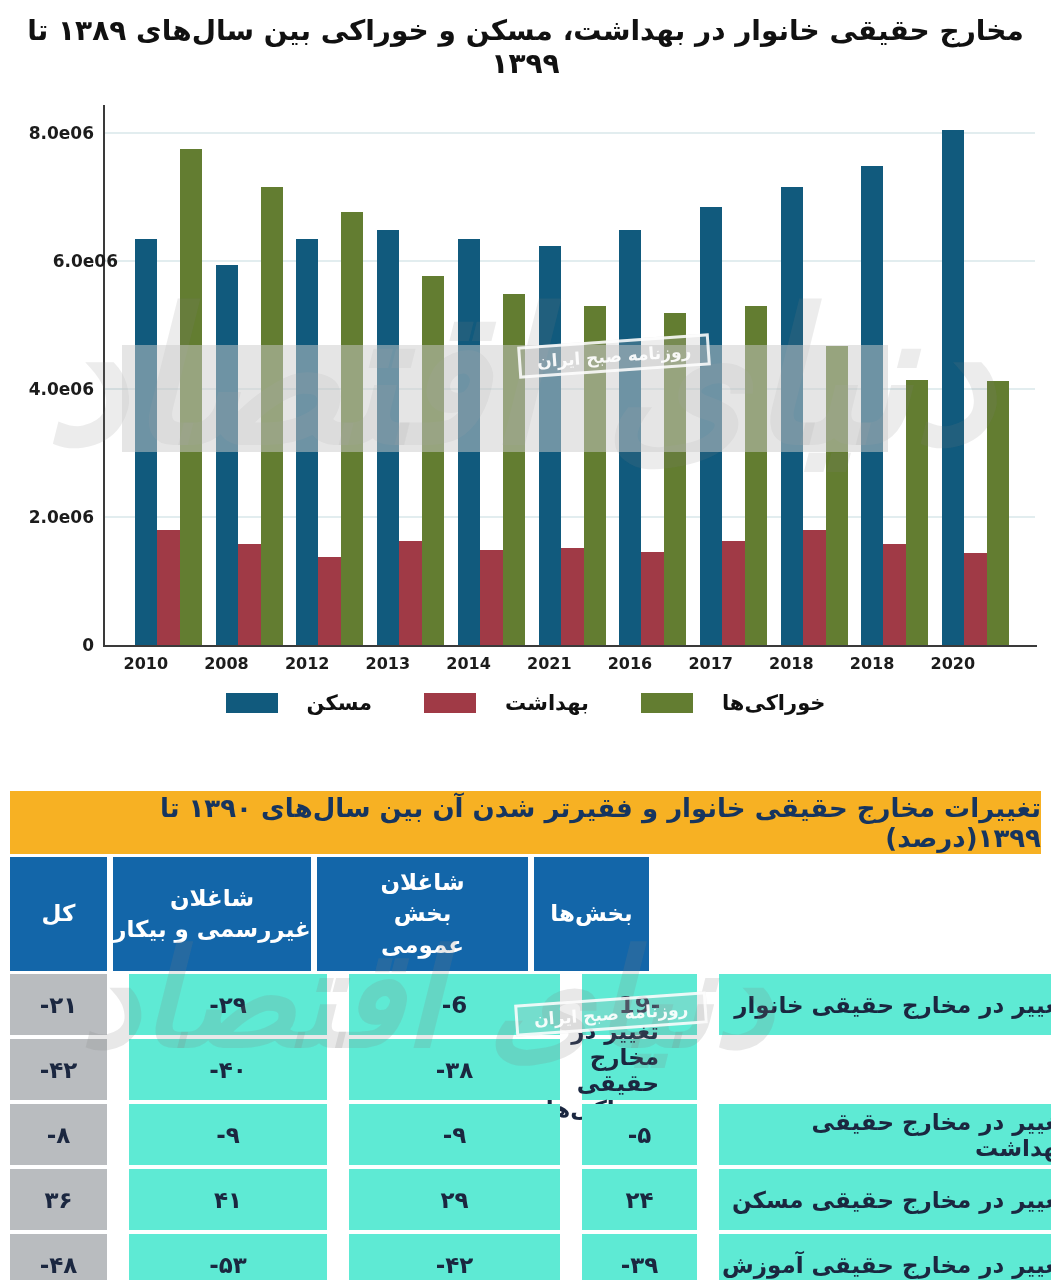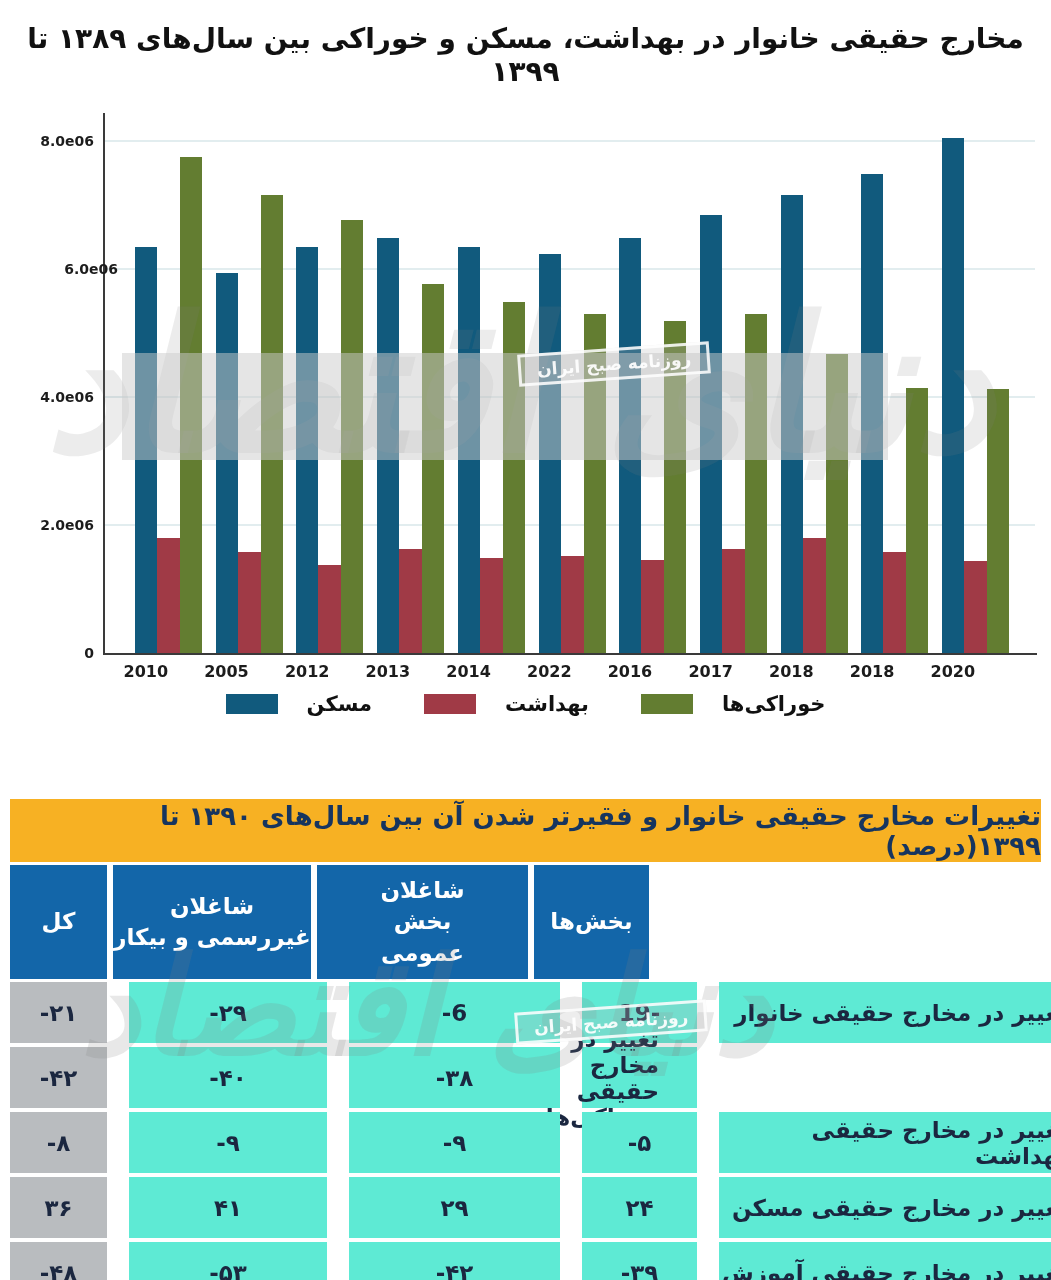--- a/index.html
+++ b/index.html
@@ -1,43 +1,43 @@
 <!DOCTYPE html>
 <html lang="fa"><head>
 <meta charset="utf-8">
 <style>
   html,body{margin:0;padding:0;background:#fff;}
   .page{position:relative;width:1051px;height:1280px;background:#fff;overflow:hidden;
         font-family:"DejaVu Sans",sans-serif;}
-  .chart-title{margin:22px 8px 0;text-align:center;font-size:28px;font-weight:bold;
+  .chart-title{margin:14px 8px 0;text-align:center;font-size:28px;font-weight:bold;
                color:#111;direction:rtl;}
   
   .chart{position:relative;height:706px;overflow:hidden;}
   .axis-y{position:absolute;left:103px;top:25px;width:2px;height:542px;background:#3a3a3a;z-index:3;}
   .axis-x{position:absolute;left:103px;top:565px;width:934px;height:2px;background:#3a3a3a;z-index:3;}
   .gridline{position:absolute;left:105px;width:930px;height:2px;background:#e2edef;z-index:1;}
-  .ytick{position:absolute;left:0;width:94px;text-align:right;font-weight:bold;font-size:14px;
+  .ytick{position:absolute;left:0;width:94px;text-align:right;font-weight:bold;font-size:17px;
          color:#1c1c1c;transform:translateY(-50%);z-index:3;}
   .xtick{position:absolute;top:574px;width:90px;font-weight:bold;font-size:16px;
          color:#1c1c1c;transform:translateX(-50%);z-index:3;}
   .bar{position:absolute;z-index:2;}
   .wm-band{position:absolute;left:122px;top:265px;width:766px;height:107px;
            background:rgba(203,203,203,0.5);z-index:5;}
   .wm-logo{position:absolute;font-weight:bold;font-style:italic;color:rgba(125,125,125,0.15);
            z-index:4;direction:rtl;white-space:nowrap;pointer-events:none;}
   .wm-logo-chart{top:190px;left:45px;font-size:185px;}
   .wm-logo-table{top:130px;left:70px;font-size:135px;color:rgba(125,125,125,0.18);}
   .stamp{position:absolute;z-index:6;direction:rtl;font-weight:bold;font-size:17px;
          color:rgba(255,255,255,0.92);border:3px solid rgba(255,255,255,0.85);
          background:rgba(185,185,185,0.25);padding:3px 16px;transform:rotate(-4deg);}
   .stamp-chart{left:518px;top:260px;}
   .stamp-table{left:505px;top:207px;}
   .legend{position:absolute;left:0;top:604px;width:100%;display:flex;justify-content:center;
           gap:52px;align-items:center;z-index:3;}
-  .legend-item{display:flex;align-items:center;gap:29px;direction:ltr;}
+  .legend-item{display:flex;align-items:center;gap:29px;direction:ltr;margin-top:7px;}
   .legend-swatch{width:52px;height:20px;}
   .legend-label{font-size:21px;font-weight:bold;color:#111;direction:rtl;}
   
   .table-wrap{position:relative;margin:5px 10px 0;width:1031px;}
   .table-title{height:63px;background:#f7b123;color:#16355f;font-size:26px;font-weight:bold;
                display:flex;align-items:center;justify-content:center;direction:rtl;margin-bottom:3px;}
   .thead{display:grid;grid-template-columns:97px 198px 211px 115px 386px;column-gap:6px;
          margin-bottom:3px;direction:ltr;}
   .th{height:114px;background:#1366a9;color:#fff;font-weight:bold;font-size:23px;display:flex;
       align-items:center;justify-content:center;text-align:center;white-space:pre-line;
@@ -112,25 +112,25 @@
       <div class="bar" style="left: 341.4px; width: 22px; top: 131.72px; height: 433.28px; background: rgb(99, 125, 49);"></div>
       <div class="bar" style="left: 422.1px; width: 22px; top: 196.36px; height: 368.64px; background: rgb(99, 125, 49);"></div>
       <div class="bar" style="left: 502.8px; width: 22px; top: 214.28px; height: 350.72px; background: rgb(99, 125, 49);"></div>
       <div class="bar" style="left: 583.5px; width: 22px; top: 225.8px; height: 339.2px; background: rgb(99, 125, 49);"></div>
       <div class="bar" style="left: 664.2px; width: 22px; top: 232.84px; height: 332.16px; background: rgb(99, 125, 49);"></div>
       <div class="bar" style="left: 744.9px; width: 22px; top: 226.44px; height: 338.56px; background: rgb(99, 125, 49);"></div>
       <div class="bar" style="left: 825.6px; width: 22px; top: 266.12px; height: 298.88px; background: rgb(99, 125, 49);"></div>
       <div class="bar" style="left: 906.3px; width: 22px; top: 300.04px; height: 264.96px; background: rgb(99, 125, 49);"></div>
       <div class="bar" style="left: 987px; width: 22px; top: 301.32px; height: 263.68px; background: rgb(99, 125, 49);"></div>
       <div class="xtick" style="left: 168.5px;">2010</div>
-      <div class="xtick" style="left: 249.2px;">2005</div>
+      <div class="xtick" style="left: 249.2px;">2008</div>
       <div class="xtick" style="left: 329.9px;">2012</div>
       <div class="xtick" style="left: 410.6px;">2013</div>
       <div class="xtick" style="left: 491.3px;">2014</div>
-      <div class="xtick" style="left: 572px;">2022</div>
+      <div class="xtick" style="left: 572px;">2021</div>
       <div class="xtick" style="left: 652.7px;">2016</div>
       <div class="xtick" style="left: 733.4px;">2017</div>
       <div class="xtick" style="left: 814.1px;">2018</div>
       <div class="xtick" style="left: 894.8px;">2018</div>
       <div class="xtick" style="left: 975.5px;">2020</div>
     </div>
 
   <div class="table-wrap">
     <div class="table-title">تغییرات مخارج حقیقی خانوار و فقیرتر شدن آن بین سال‌های ۱۳۹۰ تا ۱۳۹۹(درصد)</div>
     <div class="thead" id="thead">

